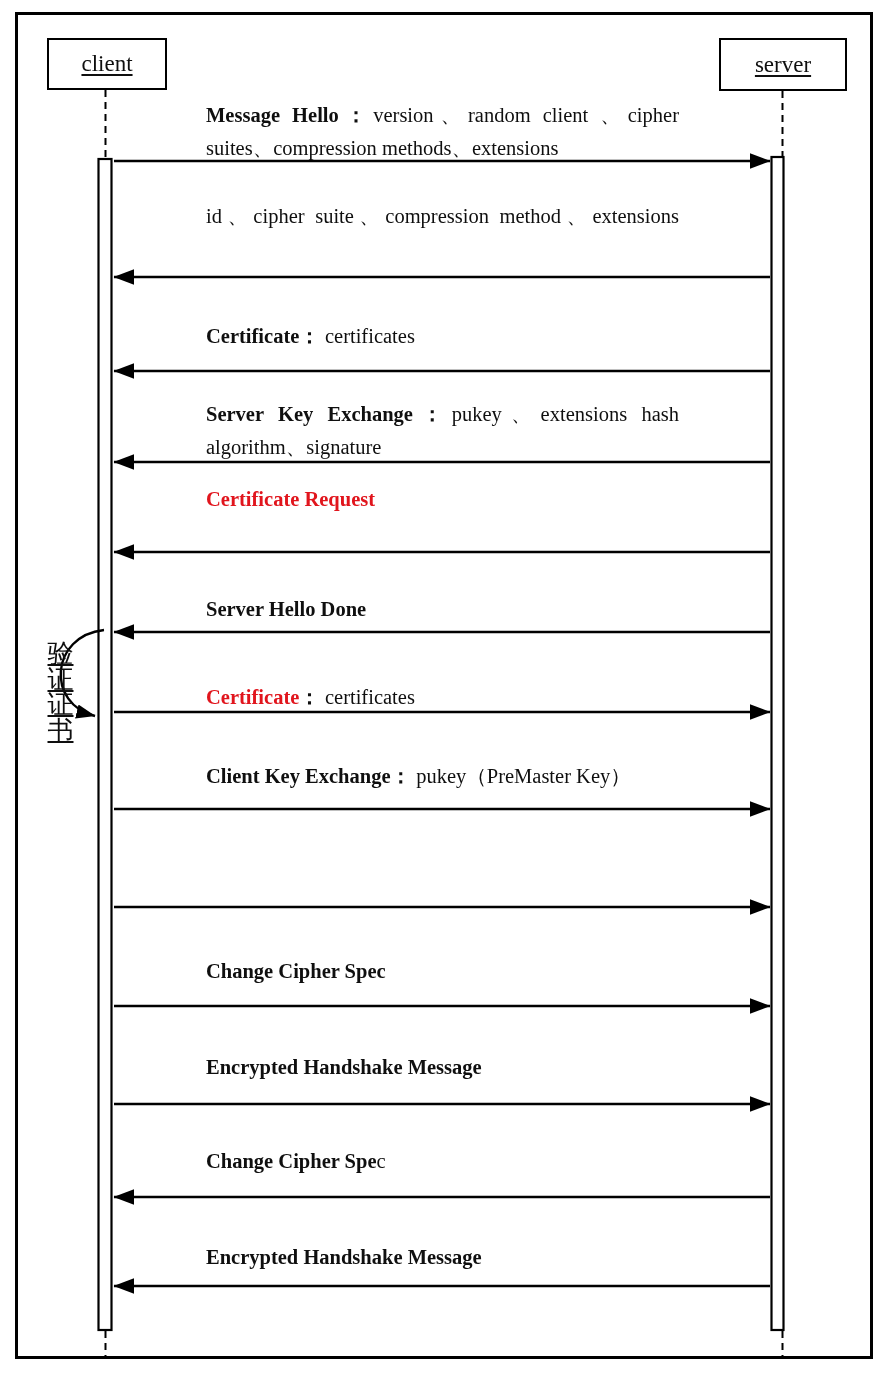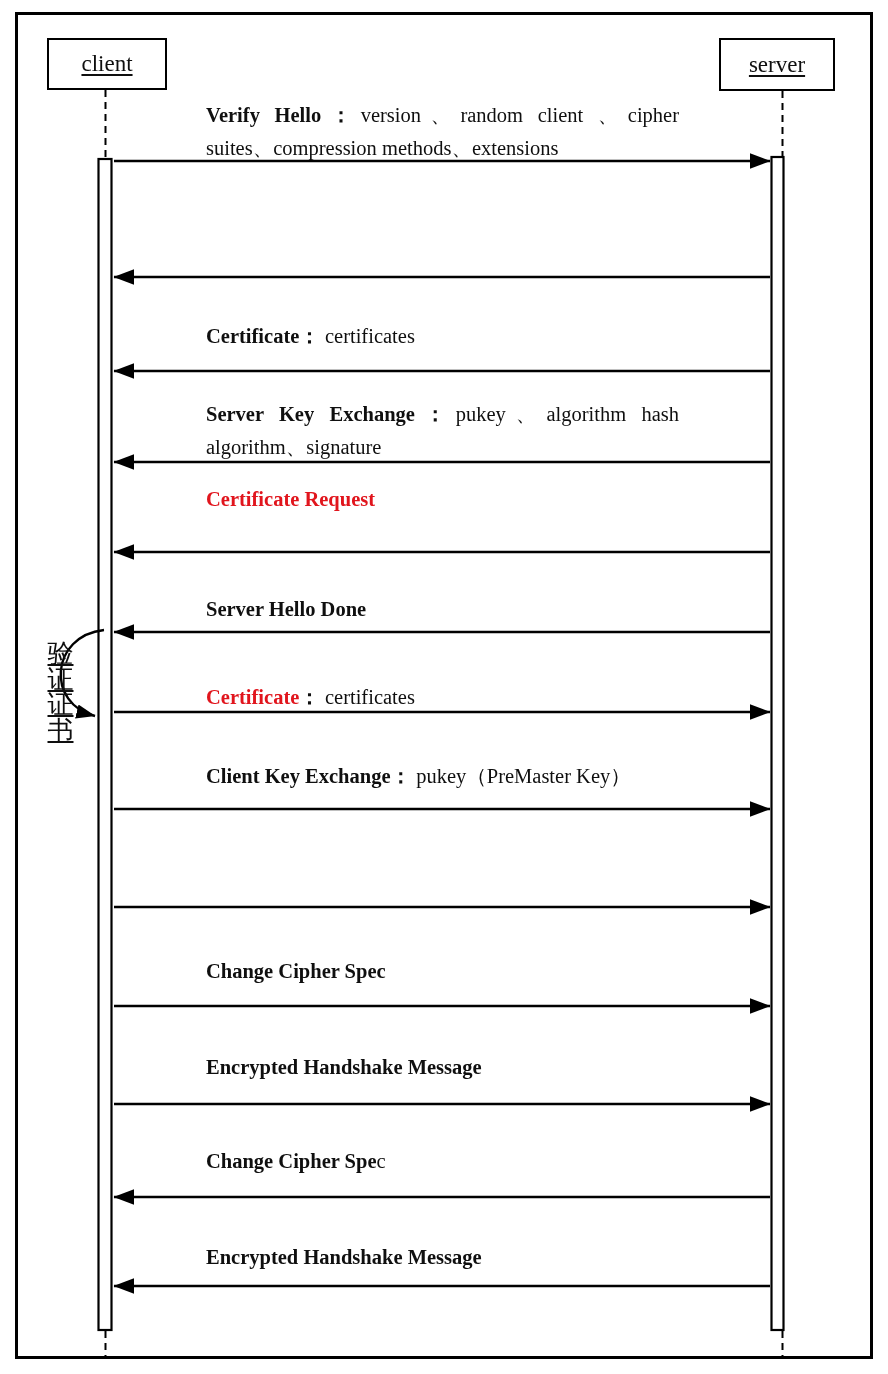--- a/index.html
+++ b/index.html
@@ -6,21 +6,21 @@
   #stage{
     position:relative;width:888px;height:1374px;background:#fff;overflow:hidden;
     font-family:"Liberation Serif","DejaVu Serif",serif;color:#0f0f0f;
     --red:#e1151d;
   }
   .frame{position:absolute;left:15px;top:12px;width:858px;height:1347px;
     border:3.5px solid #000;box-sizing:border-box;}
   .pbox{position:absolute;border:2.5px solid #000;background:#fff;box-sizing:border-box;
     display:flex;align-items:center;justify-content:center;}
   #client-box{left:47px;top:38px;width:120px;height:52px;}
-  #server-box{left:719px;top:38px;width:116px;height:53px;}
+  #server-box{left:719px;top:38px;width:128px;height:53px;}
   .pbox span{font-size:23px;text-decoration:underline;text-underline-offset:3px;}
   #arrow-layer{position:absolute;left:0;top:0;}
   .life{stroke:#000;stroke-width:2;stroke-dasharray:7 5;}
   .bar{fill:#fff;stroke:#000;stroke-width:2.2;}
   .msgline{stroke:#000;stroke-width:2.6;}
   .loop{fill:none;stroke:#000;stroke-width:2.4;}
   .msg-label{position:absolute;left:206px;width:473px;font-size:20.5px;line-height:33px;}
   .mline{text-align:left;}
   .mline.just{text-align:justify;text-align-last:justify;}
   .b{font-weight:bold;}
@@ -66,30 +66,31 @@
       <line class="msgline" x1="114" x2="770" y1="907" y2="907" marker-end="url(#ah)"></line>
       <line class="msgline" x1="114" x2="770" y1="1006" y2="1006" marker-end="url(#ah)"></line>
       <line class="msgline" x1="114" x2="770" y1="1104" y2="1104" marker-end="url(#ah)"></line>
       <line class="msgline" x1="770" x2="114" y1="1197" y2="1197" marker-end="url(#ah)"></line>
       <line class="msgline" x1="770" x2="114" y1="1286" y2="1286" marker-end="url(#ah)"></line>
     </svg>
 
   <div class="vnote">验证证书</div>
 
 <div class="msg-label" style="top: 99px;">
-      <div class="mline just"><span class="b">Verify Hello：</span><span>version、random client 、cipher</span></div>
+      <div class="mline just"><span class="b">Message Hello：</span><span>version、random client 、cipher</span></div>
       <div class="mline"><span>suites、compression methods、extensions</span></div>
     </div>
     <div class="msg-label" style="top: 200px;">
+      <div class="mline just"><span>id、cipher suite、compression method、extensions</span></div>
     </div>
     <div class="msg-label" style="top: 320px;">
       <div class="mline"><span class="b">Certificate：</span><span> certificates</span></div>
     </div>
     <div class="msg-label" style="top: 398px;">
-      <div class="mline just"><span class="b">Server Key Exchange：</span><span>pukey、algorithm hash</span></div>
+      <div class="mline just"><span class="b">Server Key Exchange：</span><span>pukey、extensions hash</span></div>
       <div class="mline"><span>algorithm、signature</span></div>
     </div>
     <div class="msg-label" style="top: 483px;">
       <div class="mline"><span class="b red">Certificate Request</span></div>
     </div>
     <div class="msg-label" style="top: 593px;">
       <div class="mline"><span class="b">Server Hello Done</span></div>
     </div>
     <div class="msg-label" style="top: 681px;">
       <div class="mline"><span class="b red">Certificate</span><span class="b">：</span><span> certificates</span></div>

